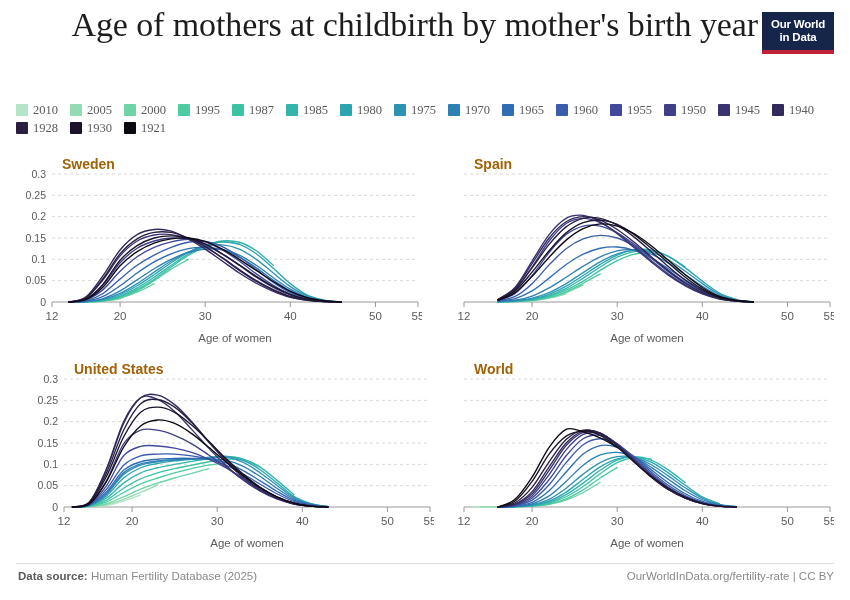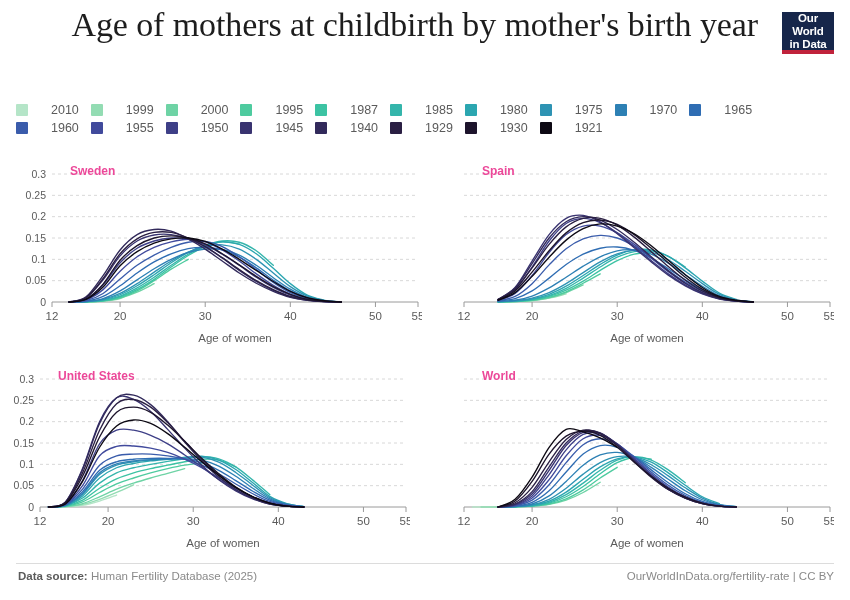--- a/index.html
+++ b/index.html
@@ -30,47 +30,47 @@
     font-size:13.2px;
     color:#5b5b5b;
     line-height:17.5px;
     margin:6px 0 0 0;
     max-width:700px;
   }
 
   
   .logo{
     position:absolute;right:16px;top:12px;
-    width:52px;height:42px;
+    width:72px;height:42px;
     background:#16264a;
     border-bottom:4px solid #c0223b;
     box-sizing:border-box;
     display:flex;align-items:center;justify-content:center;
   }
   .logo-txt{
     color:#fff;font-size:11.5px;font-weight:700;line-height:13px;
     text-align:center;font-family:"Liberation Sans", sans-serif;
     letter-spacing:-0.2px;
   }
 
   
   .legend{
     position:absolute;left:16px;top:101px;width:800px;
     display:flex;flex-wrap:wrap;
     gap:0px 12px;
     align-content:flex-start;
   }
-  .legend-item{display:flex;align-items:center;height:18px;gap:23px;}
+  .legend-item{display:flex;align-items:center;height:18px;gap:5px;font-family:Liberation Serif, serif;}
   .swatch{width:12px;height:12px;display:block;border-radius:1px;}
   .legend-label{font-size:12.5px;color:#5b5b5b;}
 
   
   .panel{position:absolute;}
   .panel-title{
-    font-size:12px;font-weight:700;color:#ec4899;margin:16px;
+    font-size:14px;font-weight:700;color:#a16207;margin:8px;
     position:absolute;top:0;left:0;white-space:nowrap;
   }
   svg{display:block;}
   .gridline{stroke:#d8d8d8;stroke-width:1;stroke-dasharray:3 3;}
   .zeroline{stroke:#9a9a9a;stroke-width:1;}
   .ytick{font-size:10.5px;fill:#5b5b5b;text-anchor:end;font-family:"Liberation Sans",sans-serif;}
   .xtick{font-size:11.5px;fill:#5b5b5b;text-anchor:middle;font-family:"Liberation Sans",sans-serif;}
   .tickmark{stroke:#9a9a9a;stroke-width:1;}
   .series{fill:none;stroke-width:1.35;stroke-linejoin:round;stroke-linecap:round;}
 
@@ -97,21 +97,21 @@
     </div>
   </div>
 
   <div class="legend" id="legend">
       <div class="legend-item">
         <span class="swatch" style="background: rgb(181, 229, 200);"></span>
         <span class="legend-label">2010</span>
       </div>
       <div class="legend-item">
         <span class="swatch" style="background: rgb(147, 220, 179);"></span>
-        <span class="legend-label">1999</span>
+        <span class="legend-label">2005</span>
       </div>
       <div class="legend-item">
         <span class="swatch" style="background: rgb(110, 211, 165);"></span>
         <span class="legend-label">2000</span>
       </div>
       <div class="legend-item">
         <span class="swatch" style="background: rgb(78, 203, 159);"></span>
         <span class="legend-label">1995</span>
       </div>
       <div class="legend-item">
@@ -153,21 +153,21 @@
       <div class="legend-item">
         <span class="swatch" style="background: rgb(57, 51, 112);"></span>
         <span class="legend-label">1945</span>
       </div>
       <div class="legend-item">
         <span class="swatch" style="background: rgb(50, 42, 91);"></span>
         <span class="legend-label">1940</span>
       </div>
       <div class="legend-item">
         <span class="swatch" style="background: rgb(42, 31, 67);"></span>
-        <span class="legend-label">1929</span>
+        <span class="legend-label">1928</span>
       </div>
       <div class="legend-item">
         <span class="swatch" style="background: rgb(29, 20, 44);"></span>
         <span class="legend-label">1930</span>
       </div>
       <div class="legend-item">
         <span class="swatch" style="background: rgb(13, 9, 19);"></span>
         <span class="legend-label">1921</span>
       </div>
     </div>
@@ -258,21 +258,21 @@
         <text x="189.2093023255814" y="172" class="xtick">30</text>
         <line x1="274.3255813953489" x2="274.3255813953489" y1="154" y2="159" class="tickmark"></line>
         <text x="274.3255813953489" y="172" class="xtick">40</text>
         <line x1="359.4418604651163" x2="359.4418604651163" y1="154" y2="159" class="tickmark"></line>
         <text x="359.4418604651163" y="172" class="xtick">50</text>
         <line x1="402" x2="402" y1="154" y2="159" class="tickmark"></line>
         <text x="402" y="172" class="xtick" text-anchor="end">55</text>
         <text x="219" y="194" class="xtick">Age of women</text>
       </svg>
     </div>
-  <div class="panel" id="panel-2" style="left:4px; top:353px;">
+  <div class="panel" id="panel-2" style="left:28px; top:353px;">
       <div class="panel-title" style="left: 38px;">United States</div>
       <svg width="406" height="200">
         <line x1="36" x2="402" y1="154" y2="154" class="zeroline"></line>
         <text x="30" y="157.5" class="ytick">0</text>
         <line x1="36" x2="402" y1="132.66666666666666" y2="132.66666666666666" class="gridline"></line>
         <text x="30" y="136.16666666666666" class="ytick">0.05</text>
         <line x1="36" x2="402" y1="111.33333333333333" y2="111.33333333333333" class="gridline"></line>
         <text x="30" y="114.83333333333333" class="ytick">0.1</text>
         <line x1="36" x2="402" y1="90" y2="90" class="gridline"></line>
         <text x="30" y="93.5" class="ytick">0.15</text>

